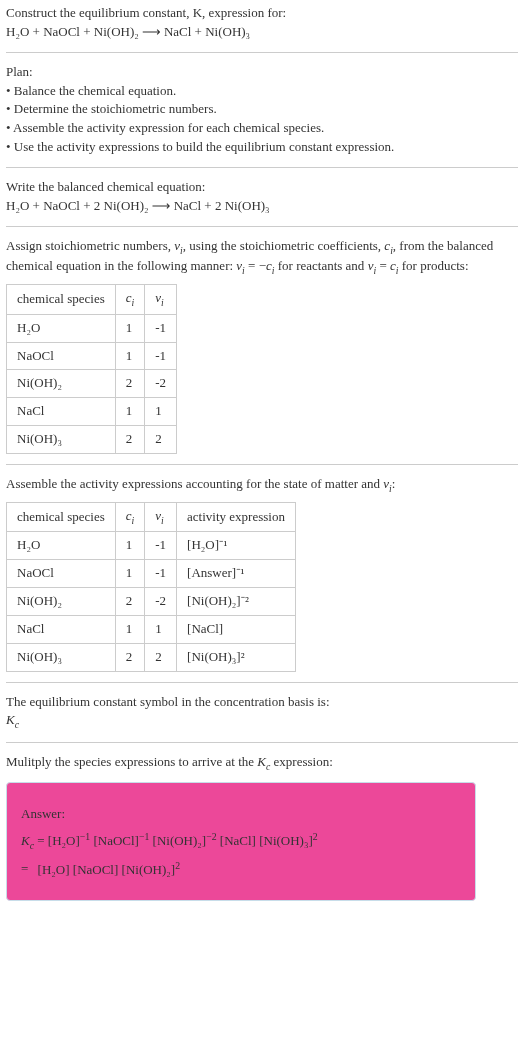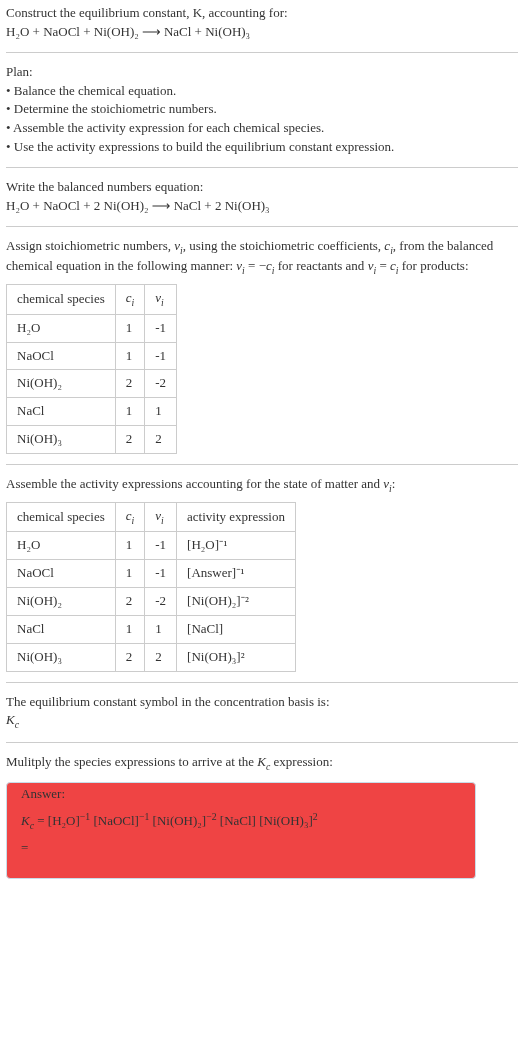--- a/index.html
+++ b/index.html
@@ -27,54 +27,54 @@
   }
   th, td {
     border: 1px solid #ccc;
     padding: 4px 10px;
     text-align: left;
     font-weight: normal;
     white-space: nowrap;
   }
   th { background: #fff; }
   .answer-box {
-    background: #ef4444;
+    background: #ec4899;
     border: 1px solid #c8dde9;
     border-radius: 4px;
-    padding: 2px 14px 14px 14px;
+    padding: 22px 14px 14px 14px;
     margin: 8px 0 4px 0;
     max-width: 440px;
   }
   .frac {
     display: inline-block;
     vertical-align: middle;
     text-align: center;
   }
   .frac .num { display:block; border-bottom:1px solid #333; padding:0 6px; }
   .frac .den { display:block; padding:0 6px; }
   .indent { margin-left: 36px; }
   .kc-line { margin: 6px 0; }
 </style>
 </head>
 <body>
 
-<div>Construct the equilibrium constant, K, accounting for:</div>
+<div>Construct the equilibrium constant, K, expression for:</div>
 <div>H₂O + NaOCl + Ni(OH)₂  ⟶  NaCl + Ni(OH)₃</div>
 
 <hr>
 
 <div>Plan:</div>
 <div>• Balance the chemical equation.</div>
 <div>• Determine the stoichiometric numbers.</div>
 <div>• Assemble the activity expression for each chemical species.</div>
 <div>• Use the activity expressions to build the equilibrium constant expression.</div>
 
 <hr>
 
-<div>Write the balanced numbers equation:</div>
+<div>Write the balanced chemical equation:</div>
 <div>H₂O + NaOCl + 2 Ni(OH)₂  ⟶  NaCl + 2 Ni(OH)₃</div>
 
 <hr>
 
 <div>
   <span>Assign stoichiometric numbers, </span><span class="ital">ν</span><span class="sub ital">i</span><span>, using the stoichiometric coefficients, </span><span class="ital">c</span><span class="sub ital">i</span><span>, from the balanced chemical equation in the following manner: </span><span class="ital">ν</span><span class="sub ital">i</span> = −<span class="ital">c</span><span class="sub ital">i</span><span> for reactants and </span><span class="ital">ν</span><span class="sub ital">i</span> = <span class="ital">c</span><span class="sub ital">i</span><span> for products:</span>
 </div>
 
 <table>
   <tbody>
@@ -169,15 +169,16 @@
   <span>Mulitply the species expressions to arrive at the </span><span class="ital">K</span><span class="sub ital">c</span><span> expression:</span>
 </div>
 
 <div class="answer-box">
   <div>Answer:</div>
   <div class="indent kc-line">
     <span class="ital">K</span><span class="sub ital">c</span> = [H₂O]<span class="sup">−1</span> [NaOCl]<span class="sup">−1</span> [Ni(OH)₂]<span class="sup">−2</span> [NaCl] [Ni(OH)₃]<span class="sup">2</span>
   </div>
   <div class="indent kc-line">
     = <span class="frac">
+        <span class="den">[H₂O] [NaOCl] [Ni(OH)₂]<span class="sup">2</span></span>
       </span>
   </div>
 </div>
 
 </body></html>

